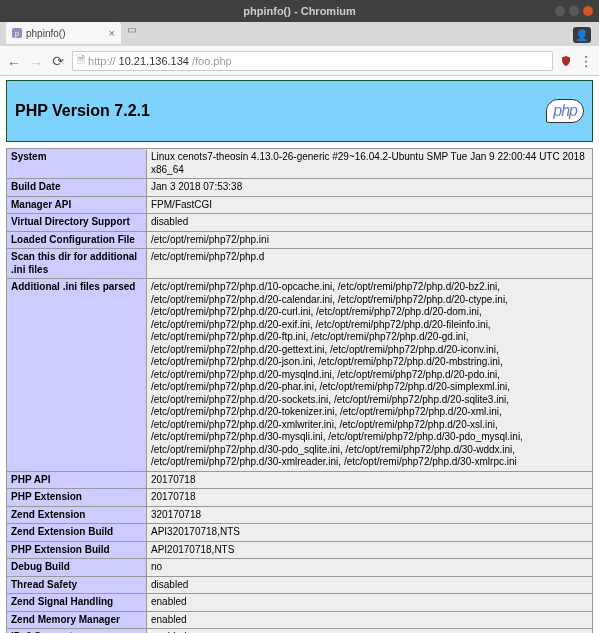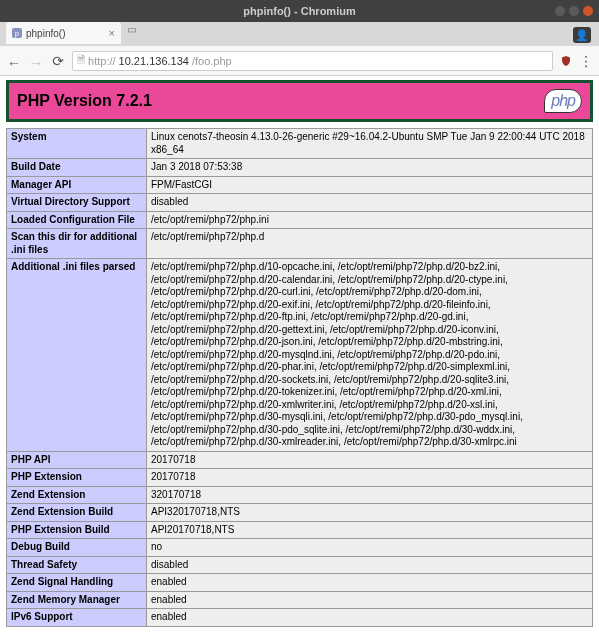--- a/index.html
+++ b/index.html
@@ -29,21 +29,21 @@
   .urlbar .file-icon { color: #888; font-size: 10px; }
   .urlbar .host { color: #333; }
   .urlbar .path { color: #999; }
   .urlbar .prefix { color:#999; }
   .shield { width: 14px; height:14px; display:flex; align-items:center; justify-content:center; }
   .shield svg { width:12px; height:12px; }
   .menu3 { font-size: 14px; color: #555; }
   
   
   .content { padding: 4px 6px 10px 6px; }
-  .php-header { background: #ec4899; border: 3px solid #14532d; padding: 6px 8px; display:flex; align-items:center; justify-content: space-between; margin-bottom: 6px;}
+  .php-header { background: #7dd3fc; border: 1px solid #14532d; padding: 18px 8px; display:flex; align-items:center; justify-content: space-between; margin-bottom: 6px;}
   .php-header h1 { color: #000; font-size: 16px; font-weight: bold;}
   .php-logo { background:#fff; border-radius: 12px 12px 12px 2px; padding: 2px 6px; font-weight:normal; font-style: italic; color:#6c7cb9; font-size: 16px; border:1px solid #333; letter-spacing:-1px;}
   
   table { width: 100%; border-collapse: collapse; margin-bottom: 6px;}
   td { border: 1px solid #999; padding: 2px 4px; vertical-align: top; font-size: 10px; line-height: 1.25;}
   td.key { background: #ccccff; font-weight: bold; width: 140px; color:#000;}
   td.val { background: #eee; color:#000; word-break: break-word;}
 </style>
 </head>
 <body>

